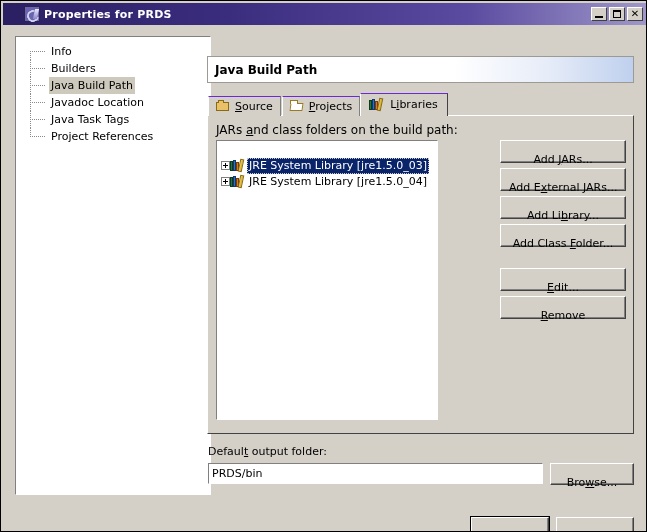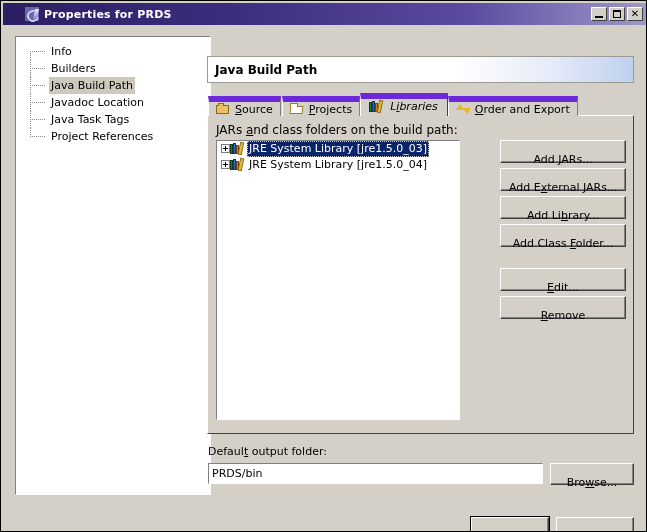--- a/index.html
+++ b/index.html
@@ -200,39 +200,38 @@
     display: flex;
     align-items: flex-end;
     z-index: 3;
   }
   .tab {
     height: 20px;
     display: flex;
     align-items: center;
     padding: 0 7px 0 6px;
     background: #d4d0c8;
-    border-top: 6px solid #6d28d9;
+    border-top: 1px solid #6d28d9;
     border-left: 1px solid #ffffff;
     border-right: 1px solid #808080;
     margin-right: 1px;
     box-sizing: border-box;
     white-space: nowrap;
     cursor: default;
     font-size: 11px;
   }
   .tab.active {
     height: 23px;
     background: #d4d0c8;
     border-right: 1px solid #424242;
     position: relative;
     z-index: 4;
     margin-left: -1px;
     margin-right: 0;
     padding: 0 9px 2px 8px;
-    font-style: italic;
   }
   .tab-ico {
     width: 16px; height: 15px;
     margin-right: 4px;
     position: relative;
     flex: 0 0 auto;
   }
   
   .ico-folder-pkg::before {
     content:"";
@@ -327,29 +326,29 @@
   }
   #jars-label {
     position: absolute;
     left: 8px; top: 7px;
     font-size: 12px;
     white-space: nowrap;
   }
   #jars-list {
     position: absolute;
     left: 8px; top: 24px;
-    width: 244px; height: 280px;
+    width: 222px; height: 280px;
     background: #ffffff;
     border-top: 1px solid #808080;
     border-left: 1px solid #808080;
     border-right: 1px solid #ffffff;
     border-bottom: 1px solid #ffffff;
     box-sizing: border-box;
     overflow: hidden;
-    padding-top: 0;
+    padding-top: 17px;
   }
   .jar-row {
     position: relative;
     height: 16px;
     line-height: 16px;
     padding-left: 30px;
     white-space: nowrap;
     font-size: 11px;
     cursor: default;
   }
@@ -536,27 +535,20 @@
       <div class="tab active">
         <span class="tab-ico ico-books">
           <i class="b1"></i>
             <i class="b2"></i>
             <i class="b3"></i>
             <i class="ruler"></i>
         </span>
         <span><span>L</span><span class="mn">i</span><span>braries</span></span>
       </div>
 
-      <div class="tab">
-        <span class="tab-ico ico-arrows">
-          <i class="up"></i>
-            <i class="down"></i>
-        </span>
-        <span><span class="mn">O</span><span>rder and Export</span></span>
-      </div>
     </div>
 
     <div id="tab-panel">
 
       <div id="jars-label"><span>JARs </span><span class="mn">a</span><span>nd class folders on the build path:</span></div>
 
       <div id="jars-list">
         <div class="jar-row selected">
           <span class="jar-plus"></span>
           <span class="jar-dots"></span>

